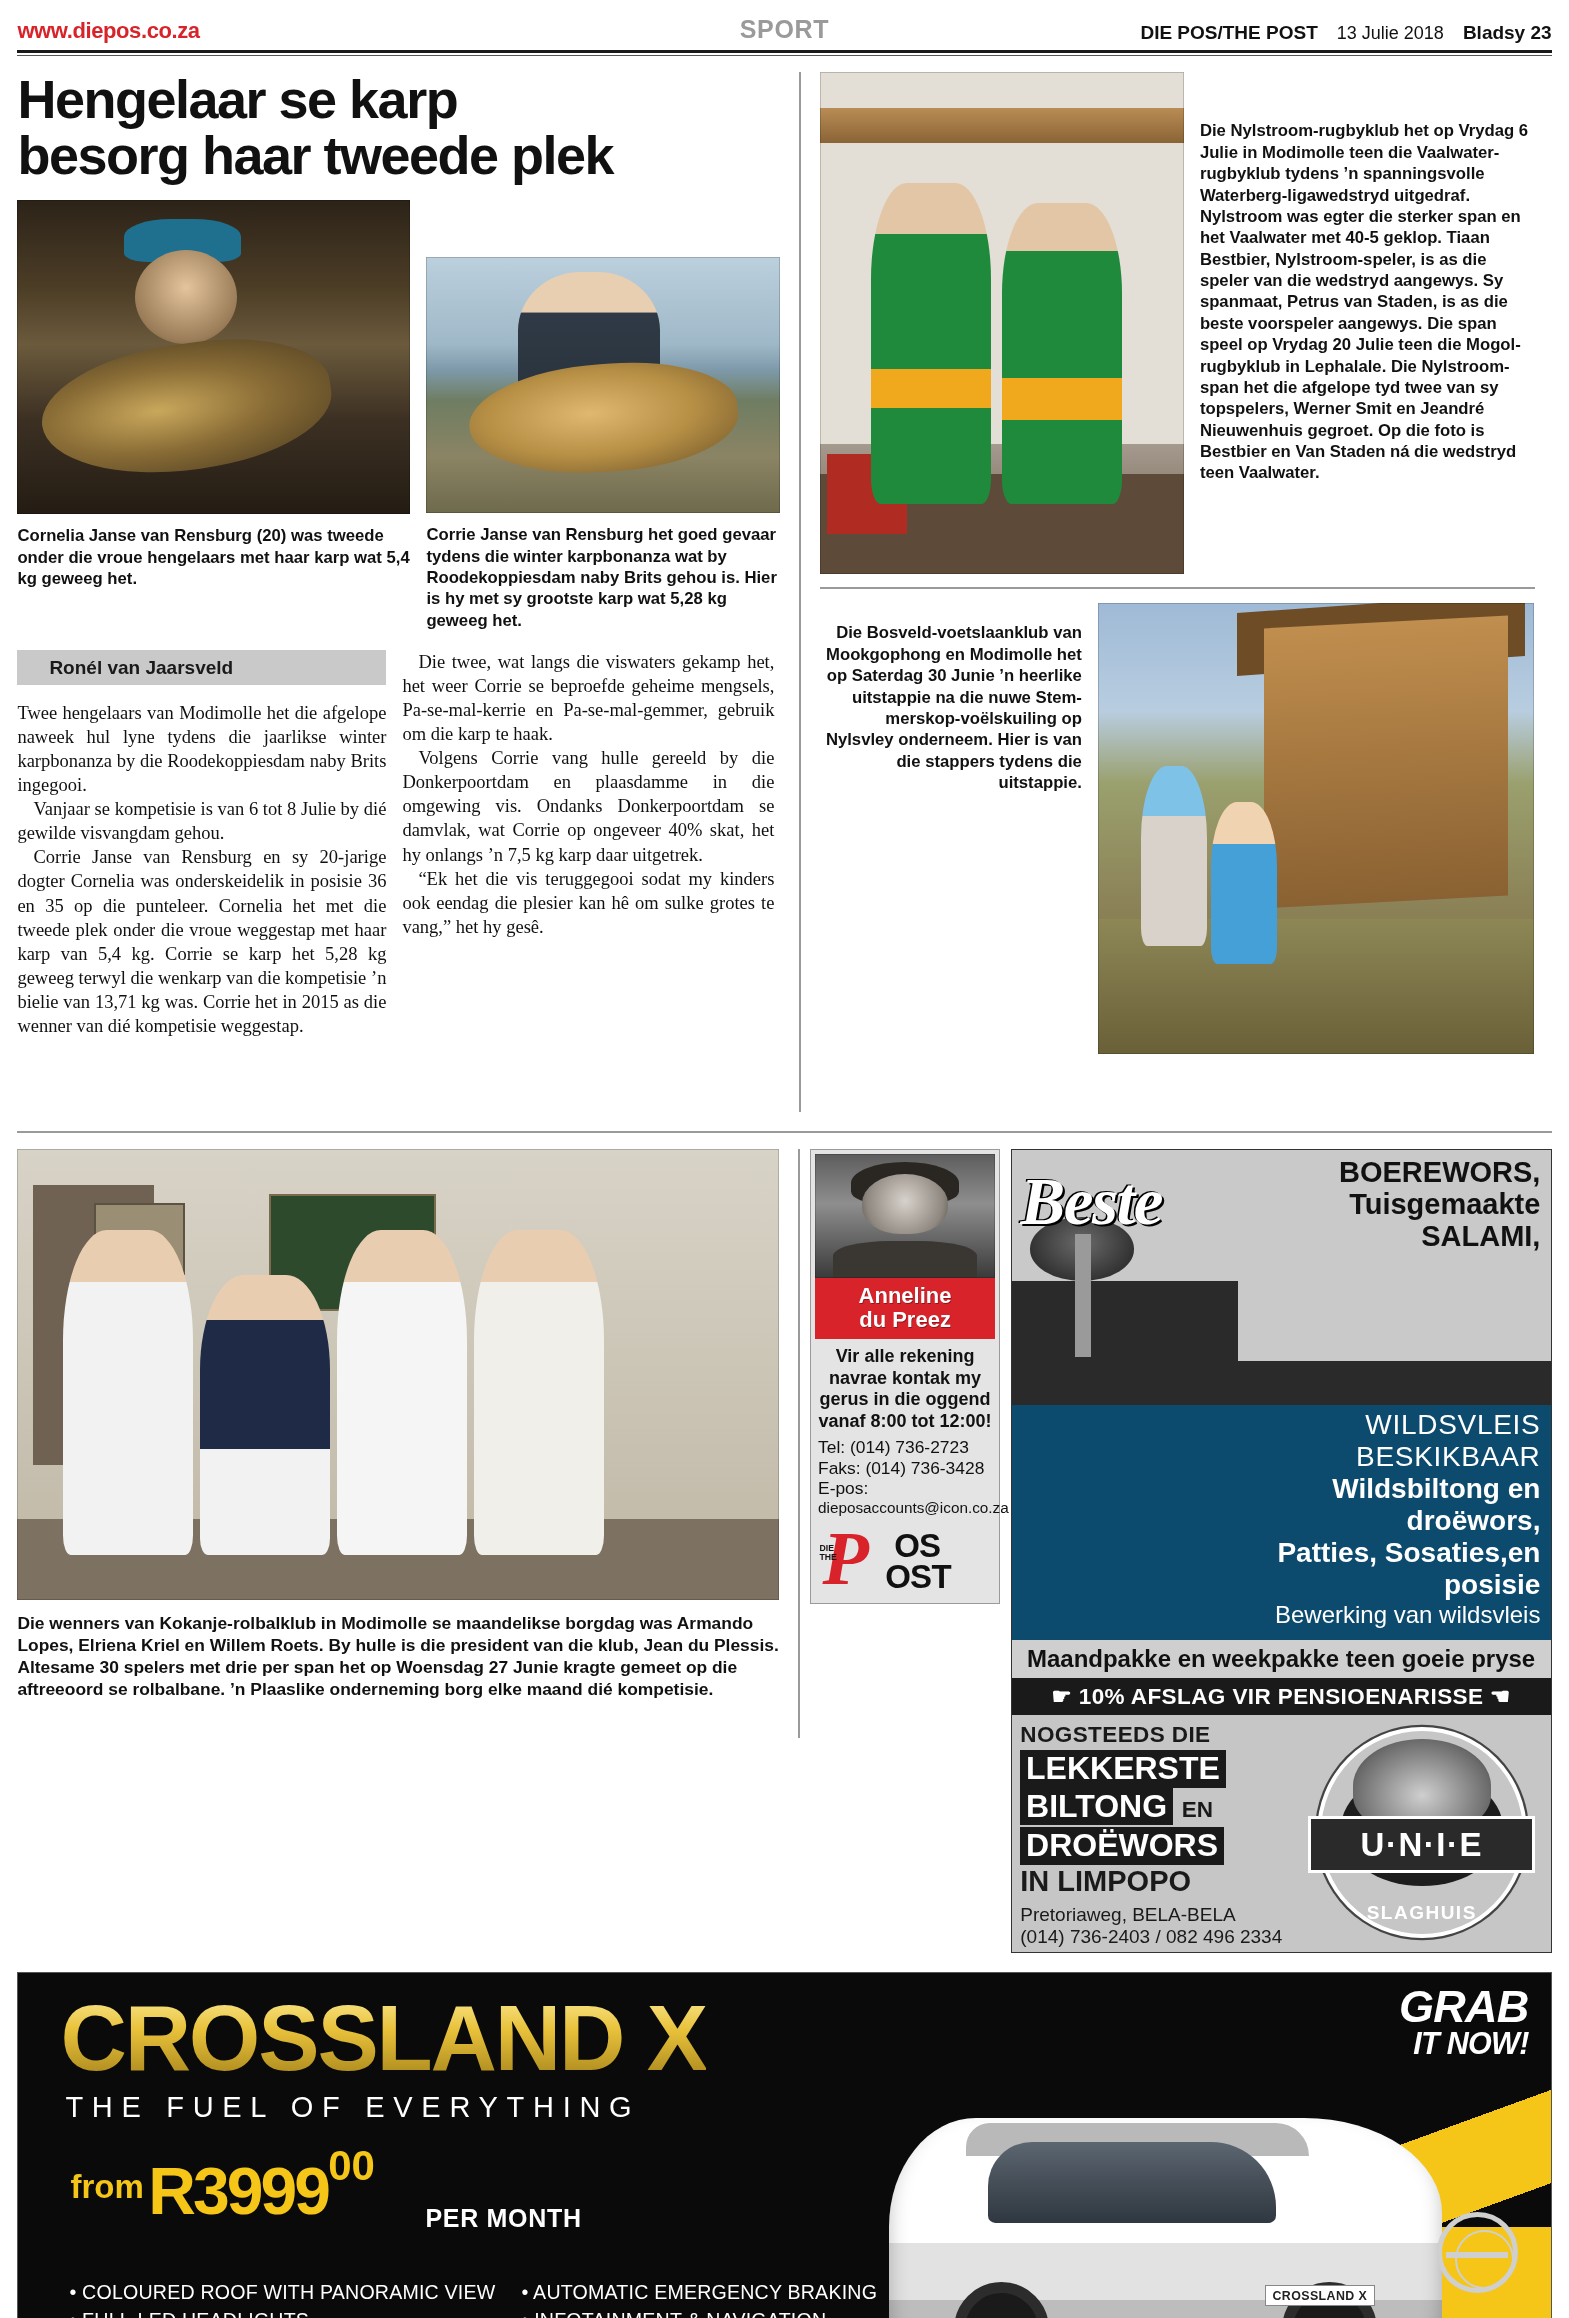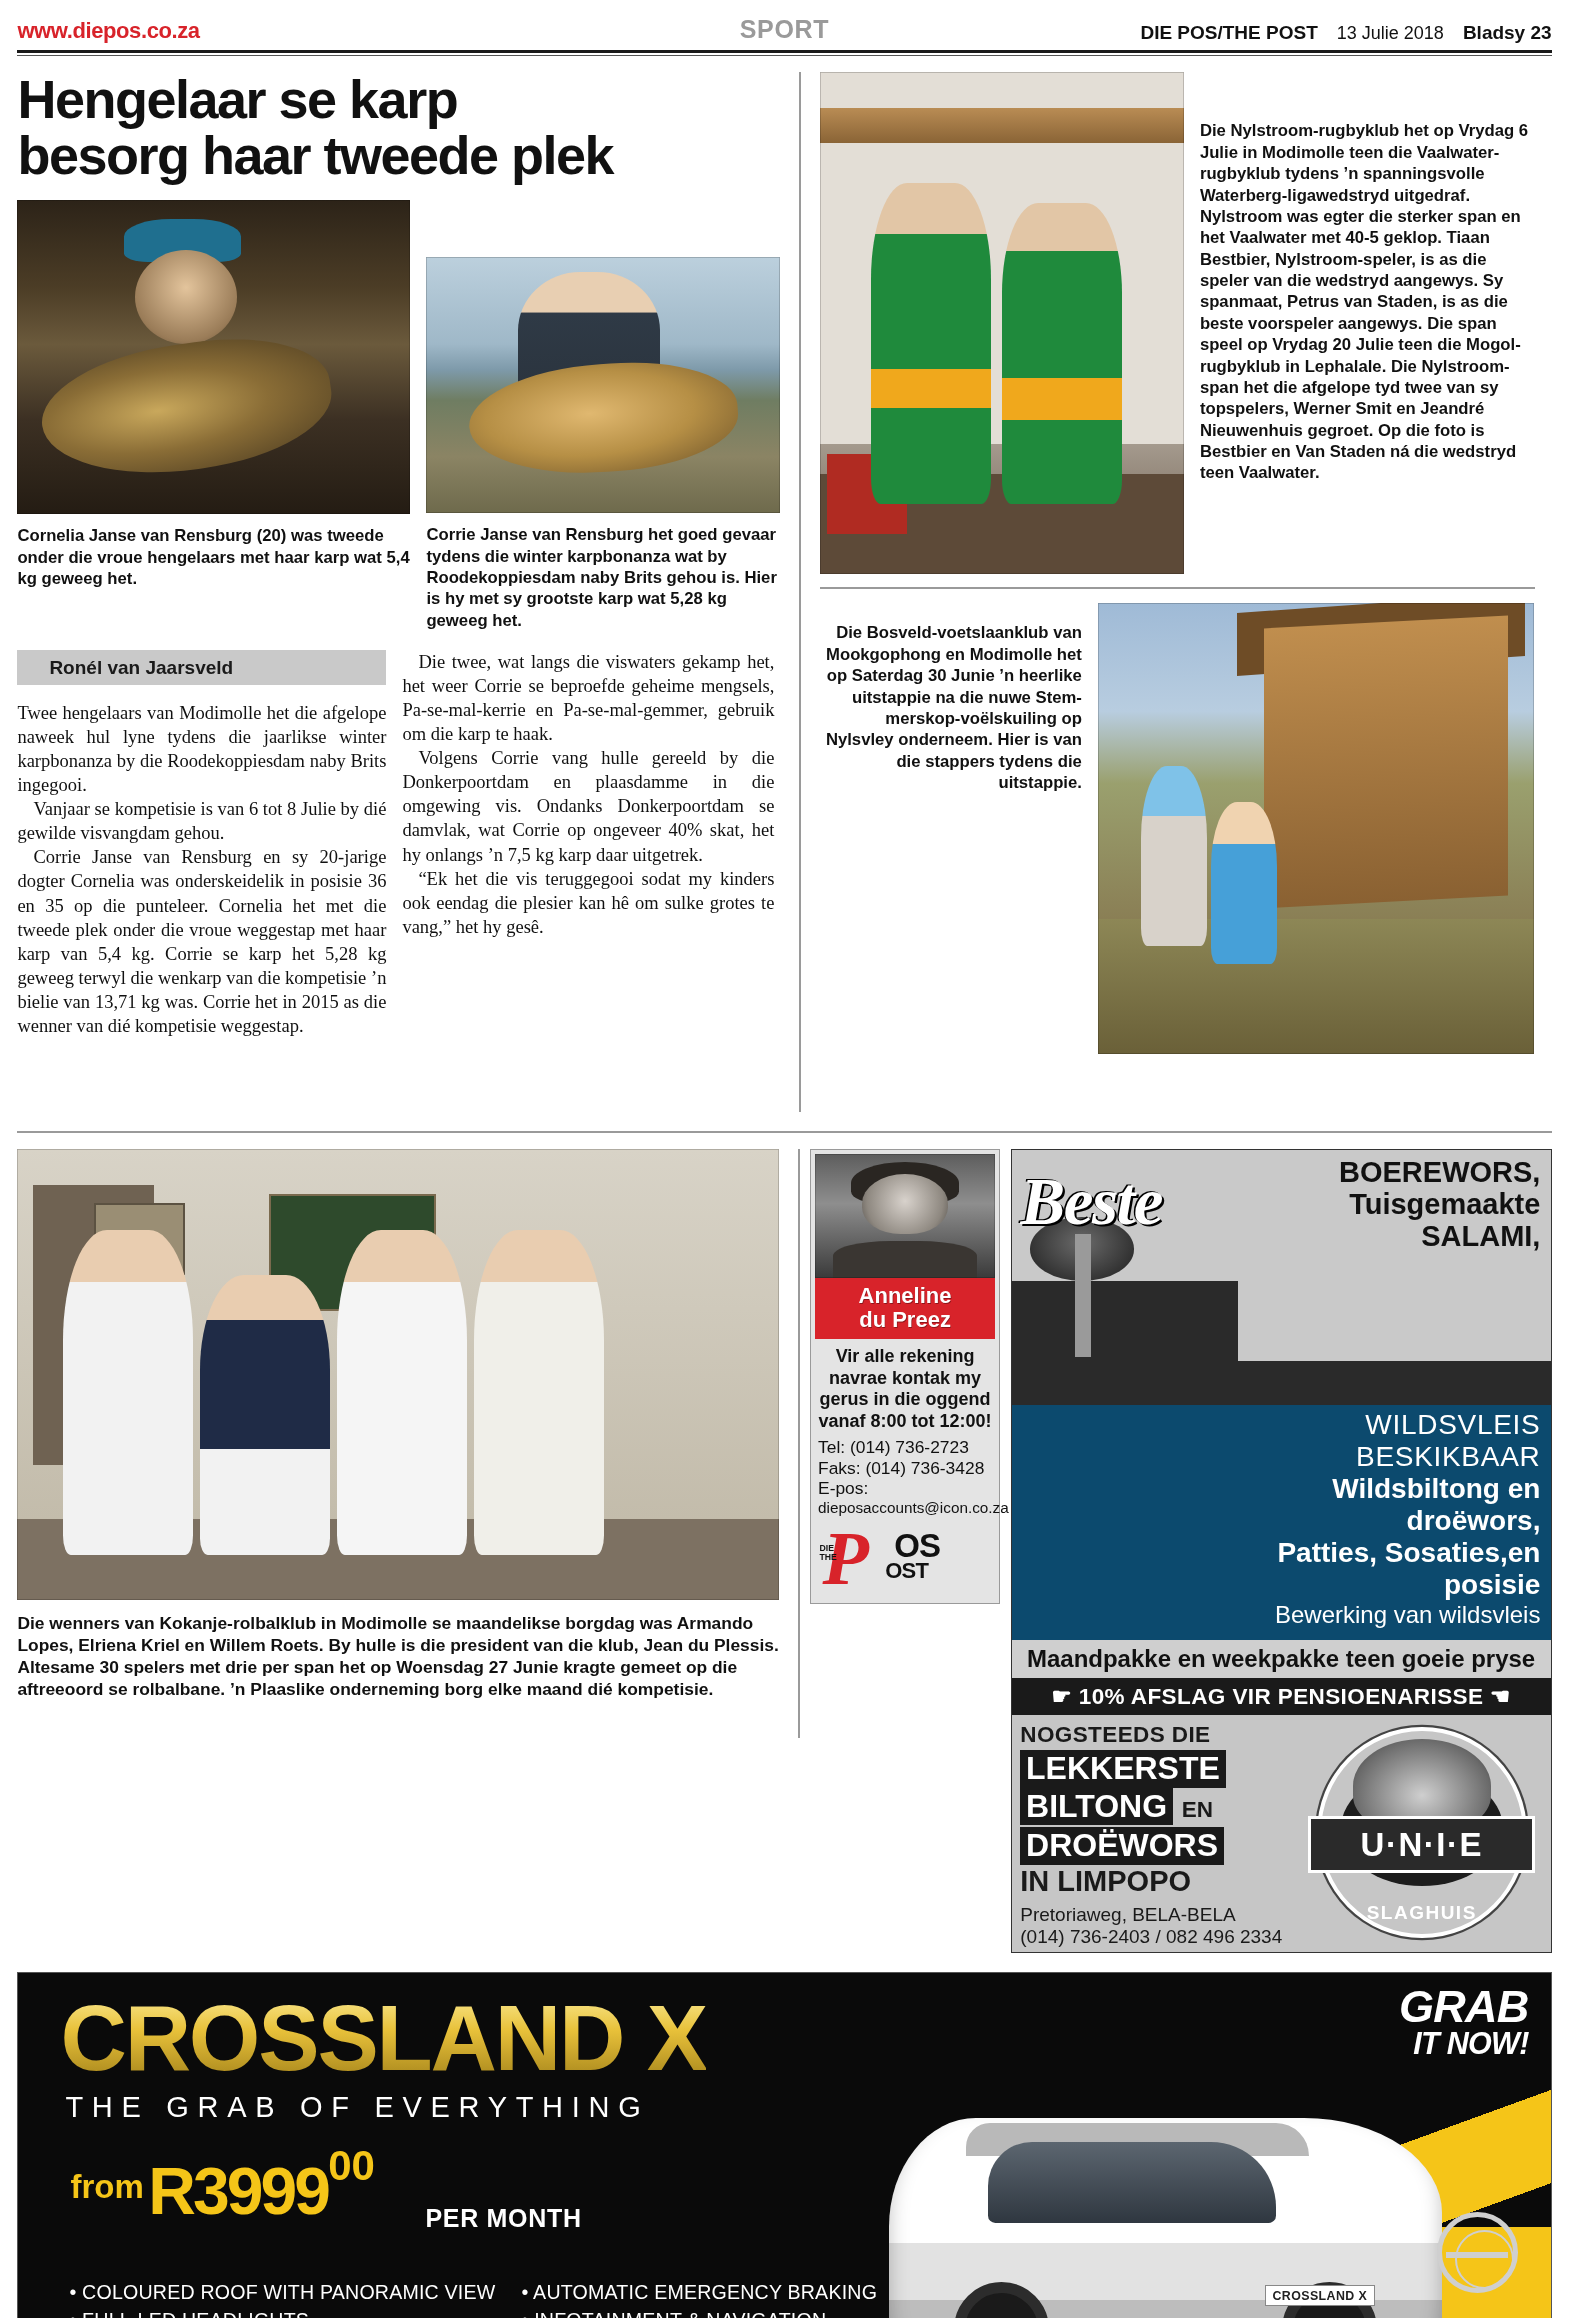--- a/index.html
+++ b/index.html
@@ -146,21 +146,21 @@
   .pos-logo { position: relative; height: 76px; margin-top: 5.8px; }
   .pos-logo .p-glyph {
     position:absolute; left:7.3px; top:1.5px;
     font-family: "Liberation Serif", serif; font-style: italic;
     font-size: 76px; color: #d8232a; line-height: .9; font-weight: bold;
   }
   .pos-logo .diethe {
     position:absolute; left:4.4px; top:22px; font-size: 8.7px; font-weight:bold; color:#111; line-height:1;
   }
   .pos-logo .os { position:absolute; left:79px; top:4.4px; font-size: 33px; font-weight: bold; color:#111; letter-spacing:-0.7px;}
-  .pos-logo .ost { position:absolute; left:70px; top:36px; font-size: 22px; font-weight: bold; color:#111; letter-spacing:-0.7px;text-align:right;}
+  .pos-logo .ost { position:absolute; left:70px; top:36px; font-size: 33px; font-weight: bold; color:#111; letter-spacing:-0.7px;text-align:right;}
 
   
   .ad-beste { border: 1.5px solid #333; background:#2a2a2a; }
   .bs-top { display:flex; height: 211px; }
   .bs-logo { width: 42%; position: relative; background: linear-gradient(180deg,#c9c9c9 0 62%, #2a2a2a 62% 100%); }
   .bs-logo .word {
     position:absolute; left: 4%; top: 6%;
     font-family: "Liberation Serif", serif; font-style: italic; font-weight: bold;
     font-size: 67px; color: #fff; text-shadow: 2.2px 2.2px 0 #000, -1.5px -1.5px 0 #000;
     letter-spacing: -1.5px;
@@ -477,21 +477,21 @@
     <div class="op-hero">
       <div class="op-chev"></div>
       <div class="op-chev2"></div>
 
       <div class="op-grab">
         <div class="g1">GRAB</div>
         <div class="g2">IT NOW!</div>
       </div>
 
       <div class="op-title">CROSSLAND X</div>
-      <div class="op-sub">THE GRAB OF EVERYTHING</div>
+      <div class="op-sub">THE FUEL OF EVERYTHING</div>
 
       <div class="op-price">
         <span class="op-from">from</span>
         <span class="op-rand">R3999</span>
         <span class="op-cents">00</span>
       </div>
       <div class="op-permonth">PER MONTH</div>
 
       <div class="op-feats">
         <ul>

